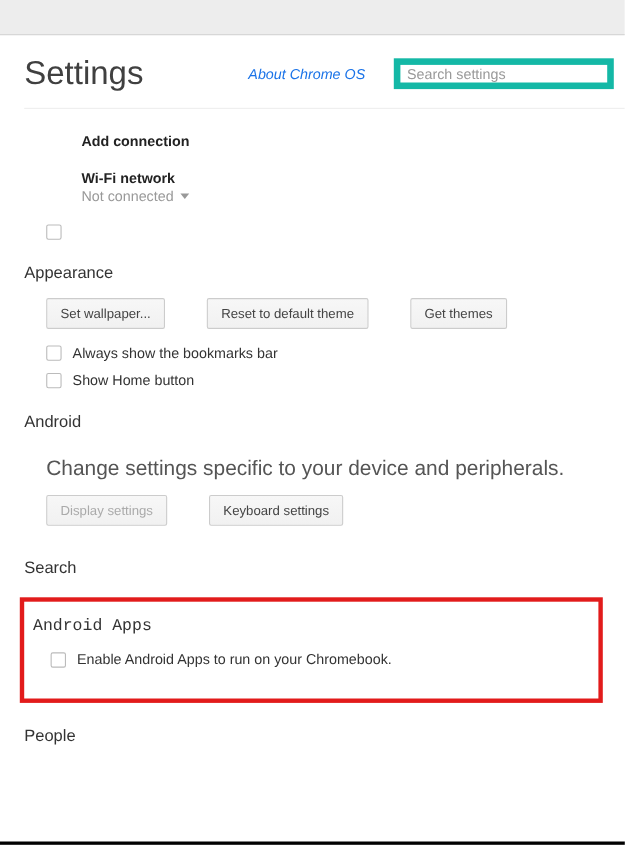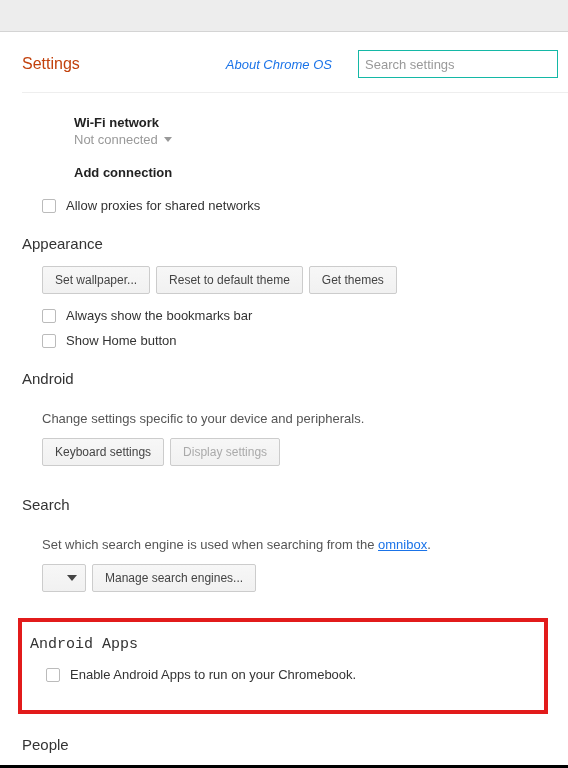--- a/index.html
+++ b/index.html
@@ -19,39 +19,39 @@
   .content {
     padding: 0 0 20px 22px;
   }
   .header {
     display: flex;
     align-items: center;
     padding: 18px 0 14px 0;
     border-bottom: 1px solid #eee;
   }
   .header h1 {
-    font-size: 16px;
+    font-size: 30px;
     font-weight: 400;
-    color: #c2410c;
+    color: #404040;
     margin: 0;
     flex: 0 0 auto;
   }
   .header-spacer { flex: 1; }
   .about-link {
     color: #1a73e8;
     font-size: 13px;
     margin-right: 26px;
     text-decoration: none;
     cursor: pointer;
     font-style: italic;
   }
   .search-box {
     width: 200px;
     height: 28px;
-    border: 1px solid #14b8a6;
+    border: 6px solid #14b8a6;
     padding: 2px 6px;
     font-size: 13px;
     color: #333;
     outline: none;
     margin-right: 10px;
   }
   .search-box::placeholder { color: #999; }
   .section {
     margin-top: 22px;
   }
@@ -110,24 +110,24 @@
     color: #444;
     cursor: pointer;
     border-radius: 2px;
     margin-right: 6px;
     margin-bottom: 8px;
   }
   .btn.disabled {
     color: #aaa;
     cursor: default;
   }
-  .btn-row { display: flex; flex-wrap: wrap; margin-bottom: 6px;}
+  .btn-row { display: flex; flex-wrap: wrap; margin-bottom: 6px; gap: 32px;}
   .desc {
     color: #555;
-    font-size: 13px;
+    font-size: 19px;
     margin-bottom: 12px;
     margin-top: 24px;
   }
   .link { color: #1a73e8; text-decoration: underline; cursor: pointer; }
   .dropdown-btn {
     width: 44px;
     justify-content: flex-end;
     padding-right: 8px;
   }
   .dropdown-btn .caret {
@@ -161,32 +161,31 @@
   <div class="header">
     <h1>Settings</h1>
     <div class="header-spacer"></div>
     <a class="about-link">About Chrome OS</a>
     <input class="search-box" type="text" placeholder="Search settings" style="">
   </div>
 
   <div class="section">
     <div class="section-body">
       <div class="conn-block">
+        <div class="subheading">Add connection</div>
+      </div>
+      <div class="conn-block">
         <div class="subheading">Wi-Fi network</div>
         <div class="subtext">
           <span>Not connected</span>
           <span class="chevron"></span>
         </div>
       </div>
-      <div class="conn-block">
-        <div class="subheading">Add connection</div>
-      </div>
-      <div class="checkbox-row">
-        <span class="chk"></span>
-        <span>Allow proxies for shared networks</span>
+      <div class="checkbox-row">
+        <span class="chk"></span>
       </div>
     </div>
   </div>
 
   <div class="section">
     <div class="section-title">Appearance</div>
     <div class="section-body">
       <div class="btn-row">
         <div class="btn">Set wallpaper...</div>
         <div class="btn">Reset to default theme</div>
@@ -201,39 +200,28 @@
         <span>Show Home button</span>
       </div>
     </div>
   </div>
 
   <div class="section">
     <div class="section-title">Android</div>
     <div class="section-body">
       <div class="desc">Change settings specific to your device and peripherals.</div>
       <div class="btn-row">
+        <div class="btn disabled">Display settings</div>
         <div class="btn">Keyboard settings</div>
-        <div class="btn disabled">Display settings</div>
       </div>
     </div>
   </div>
 
   <div class="section">
     <div class="section-title">Search</div>
-    <div class="section-body">
-      <div class="desc">
-        <span>Set which search engine is used when searching from the </span><span class="link">omnibox</span><span>.</span>
-      </div>
-      <div class="btn-row">
-        <div class="btn dropdown-btn">
-          <span class="caret"></span>
-        </div>
-        <div class="btn">Manage search engines...</div>
-      </div>
-    </div>
   </div>
 
   <div class="android-box">
     <div class="section-title">Android Apps</div>
     <div class="section-body">
       <div class="checkbox-row">
         <span class="chk"></span>
         <span>Enable Android Apps to run on your Chromebook.</span>
       </div>
     </div>

